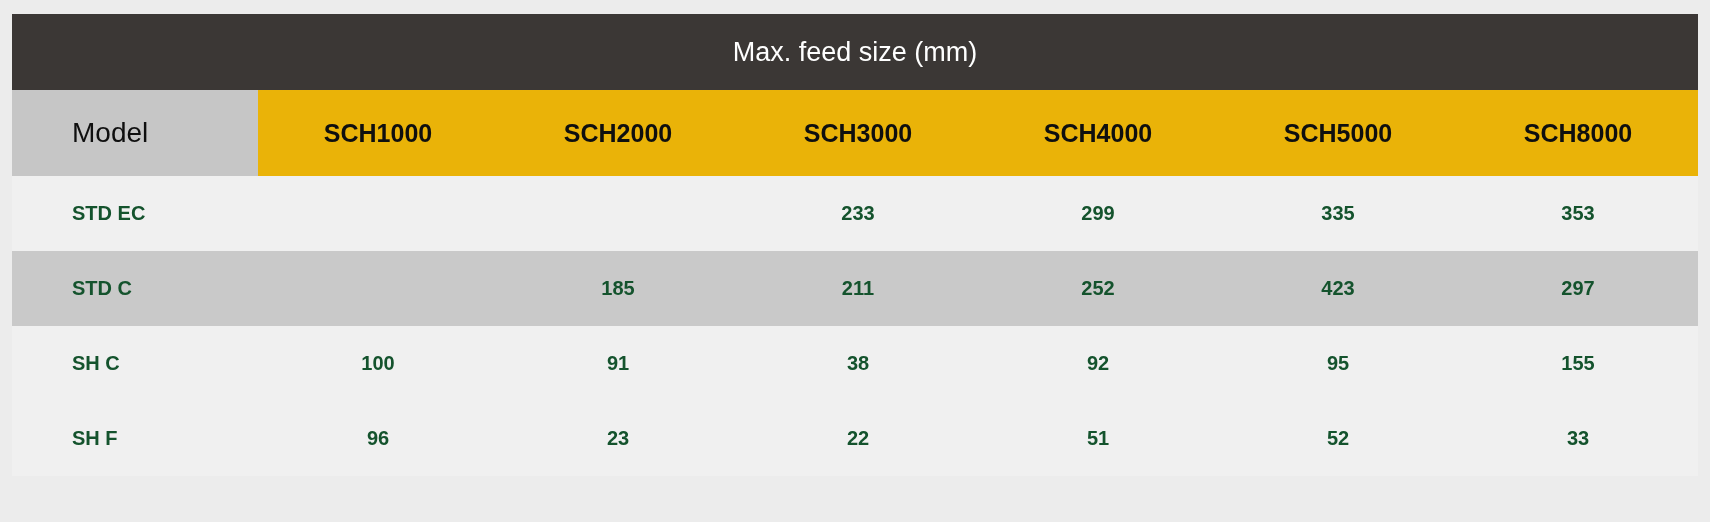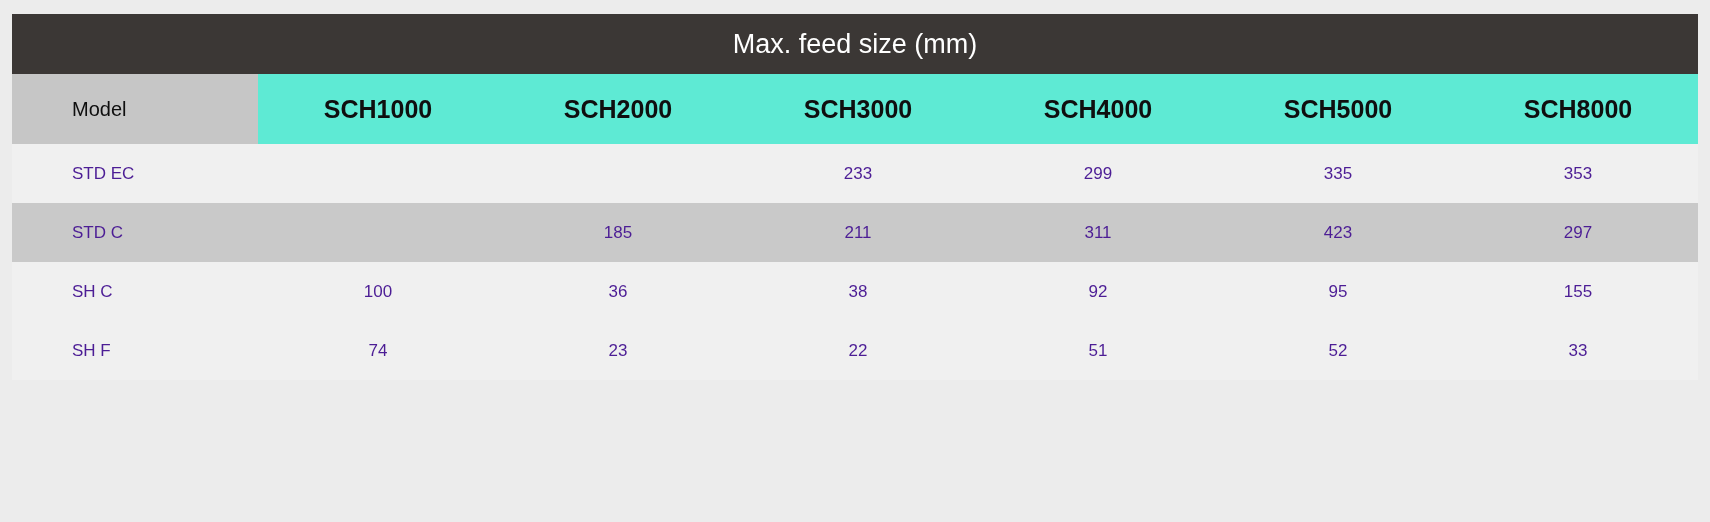--- a/index.html
+++ b/index.html
@@ -19,64 +19,65 @@
     top: 14px;
     width: 1686px;
   }
   table.feed-table {
     border-collapse: collapse;
     width: 1686px;
     table-layout: fixed;
   }
   table.feed-table td,
   table.feed-table th {
-    padding: 4px;
+    padding: 12px;
     margin: 16px;
     border: none;
   }
   .title-cell {
     background: #3b3735;
     color: #ffffff;
     font-size: 27px;
     font-weight: 400;
     text-align: center;
     height: 52px;
     line-height: 52px;
   }
   .hdr-row th {
-    background: #5eead4;
+    background: #eab308;
     height: 62px;
     font-size: 25px;
     font-weight: bold;
     color: #0f0f0f;
     text-align: center;
     vertical-align: middle;
   }
   .hdr-row th.model-head {
     font-weight: 400;
-    font-size: 20px;
+    font-size: 28px;
     text-align: left;
     padding-left: 60px;
     background: #c6c6c6;
   }
   tbody tr {
     height: 51px;
   }
   tbody tr.odd td {
     background: #f0f0f0;
   }
   tbody tr.even td {
     background: #c9c9c9;
   }
   tbody td {
-    font-size: 17px;
-    color: #4c1d95;
+    font-size: 20px;
+    color: #14532d;
     text-align: center;
     vertical-align: middle;
     height: 51px;
+    font-weight: bold;
   }
   tbody td.model-cell {
     text-align: left;
     padding-left: 60px;
   }
   .col-model { width: 246px; }
   .col-data  { width: 240px; }
 </style>
 </head>
 <body>
@@ -114,36 +115,36 @@
         <td>233</td>
         <td>299</td>
         <td>335</td>
         <td>353</td>
       </tr>
       <tr class="even">
         <td class="model-cell">STD C</td>
         <td></td>
         <td>185</td>
         <td>211</td>
-        <td>311</td>
+        <td>252</td>
         <td>423</td>
         <td>297</td>
       </tr>
       <tr class="odd">
         <td class="model-cell">SH C</td>
         <td>100</td>
-        <td>36</td>
+        <td>91</td>
         <td>38</td>
         <td>92</td>
         <td>95</td>
         <td>155</td>
       </tr>
       <tr class="odd">
         <td class="model-cell">SH F</td>
-        <td>74</td>
+        <td>96</td>
         <td>23</td>
         <td>22</td>
         <td>51</td>
         <td>52</td>
         <td>33</td>
       </tr>
     </tbody>
   </table>
 </div>
 

